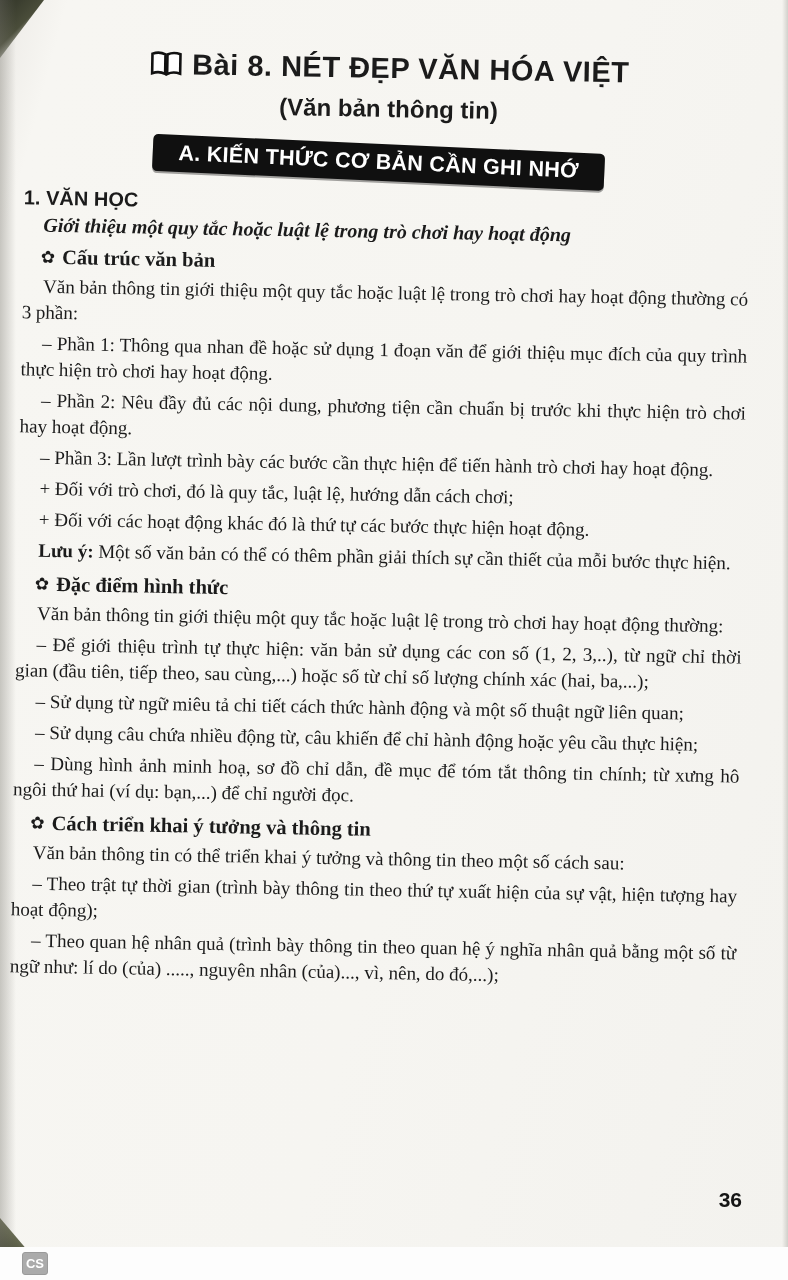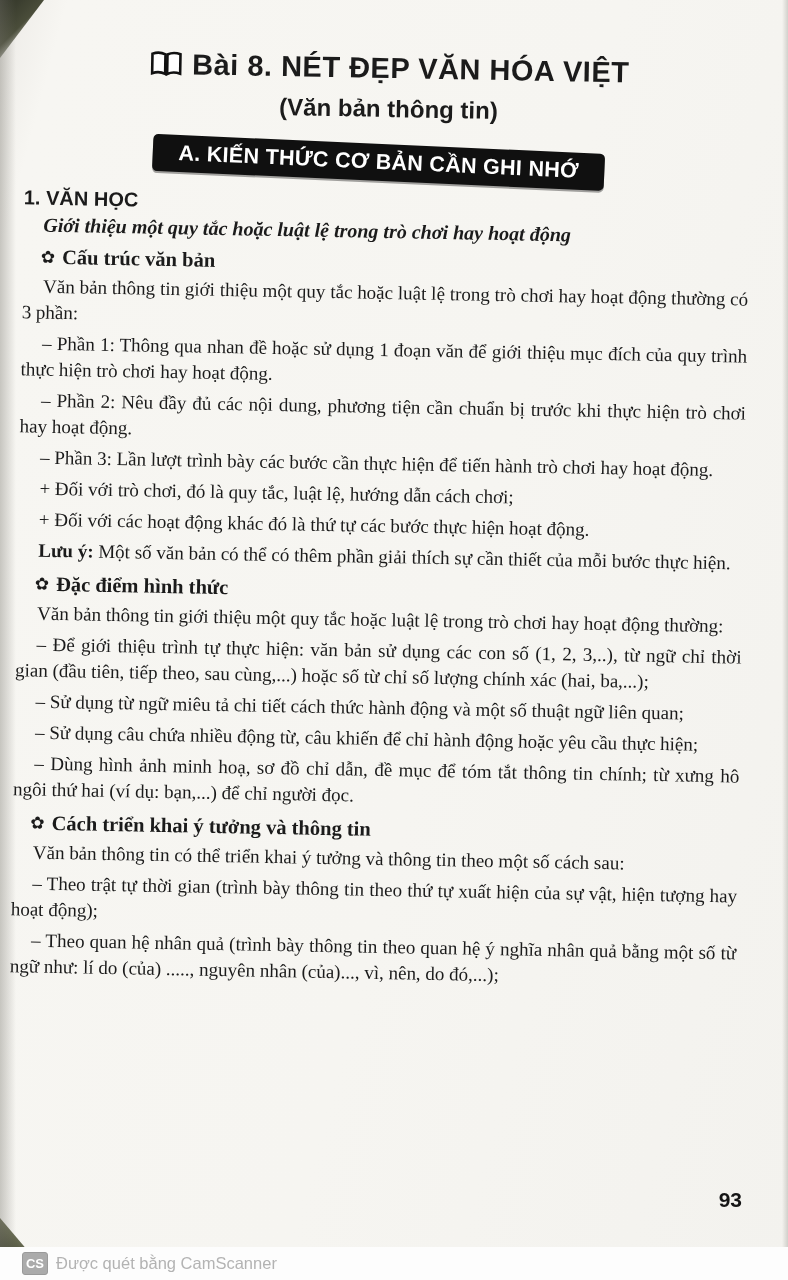--- a/index.html
+++ b/index.html
@@ -138,19 +138,18 @@
         <div class="para">– Sử dụng từ ngữ miêu tả chi tiết cách thức hành động và một số thuật ngữ liên quan;</div>
         <div class="para">– Sử dụng câu chứa nhiều động từ, câu khiến để chỉ hành động hoặc yêu cầu thực hiện;</div>
         <div class="para">– Dùng hình ảnh minh hoạ, sơ đồ chỉ dẫn, đề mục để tóm tắt thông tin chính; từ xưng hô ngôi thứ hai (ví dụ: bạn,...) để chỉ người đọc.</div>
         <div class="flower-heading"><span class="flower">✿</span><span>Cách triển khai ý tưởng và thông tin</span></div>
         <div class="para">Văn bản thông tin có thể triển khai ý tưởng và thông tin theo một số cách sau:</div>
         <div class="para">– Theo trật tự thời gian (trình bày thông tin theo thứ tự xuất hiện của sự vật, hiện tượng hay hoạt động);</div>
         <div class="para">– Theo quan hệ nhân quả (trình bày thông tin theo quan hệ ý nghĩa nhân quả bằng một số từ ngữ như: lí do (của) ....., nguyên nhân (của)..., vì, nên, do đó,...);</div>
       </div>
   </div>
 
-  <div class="page-number">93</div>
+  <div class="page-number">36</div>
 
   <div class="footer">
     <span class="cs-badge">CS</span>
-    <span class="footer-text">Được quét bằng CamScanner</span>
   </div>
 </div>
 
 </body></html>

